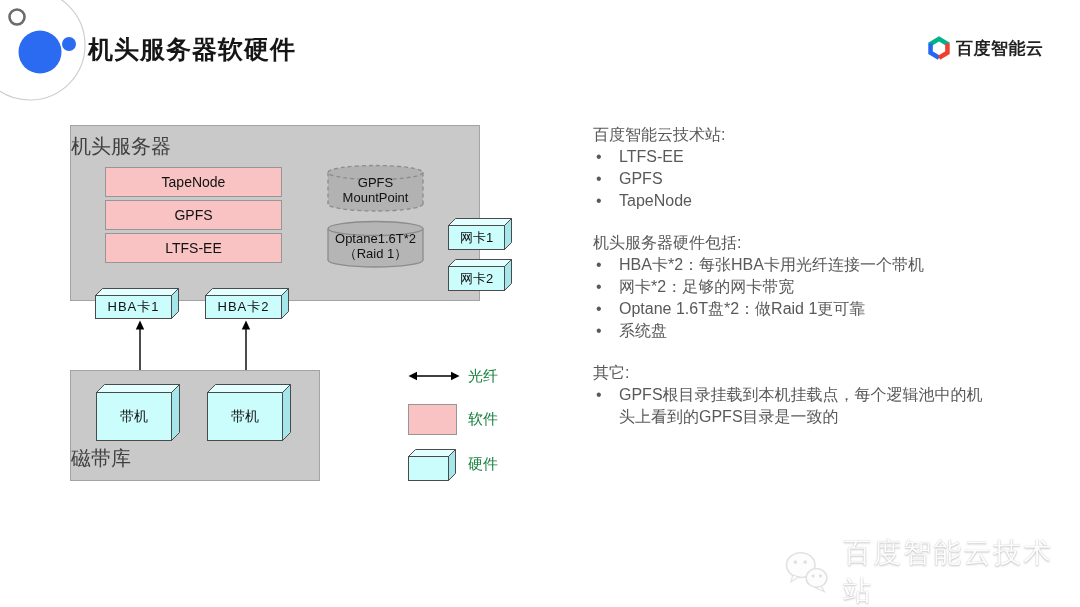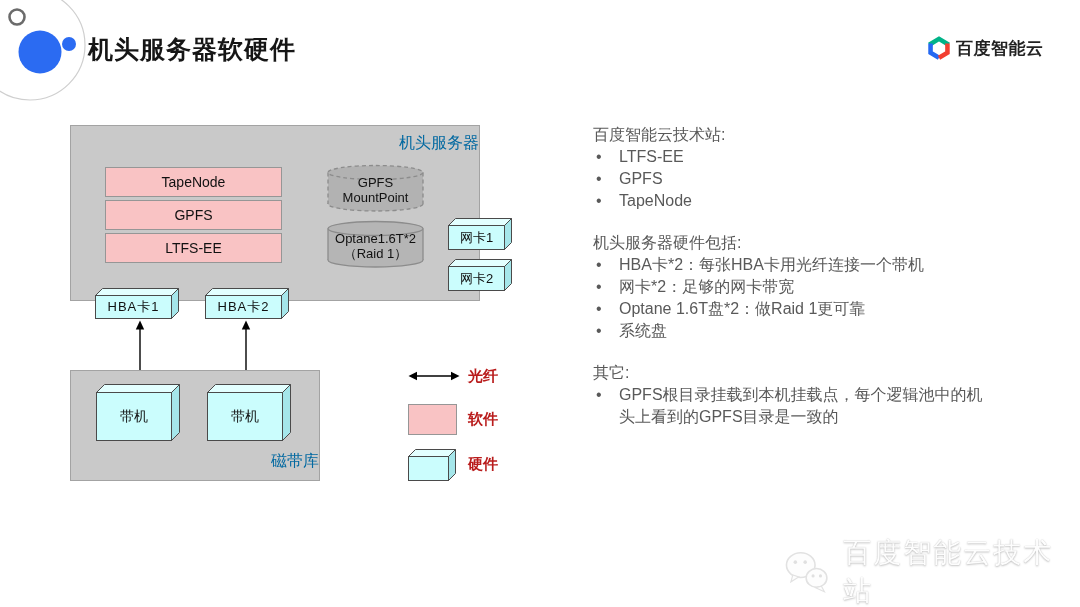--- a/index.html
+++ b/index.html
@@ -10,33 +10,33 @@
   }
   .abs { position:absolute; }
 
   
   .title { left:88px; top:33px; font-size:25px; font-weight:700; color:#161616; letter-spacing:1px; }
   .logo { left:926px; top:35px; display:flex; align-items:center; gap:4px;justify-content:center; }
   .logo-text { font-size:17px; font-weight:700; color:#222; letter-spacing:.5px; }
 
   
   .graybox { background:#c9c9c9; border:1px solid #a3a3a3; }
-  .boxlabel { position:absolute; width:100%; text-align:right; font-size:16px; color:#0369a1; }
+  .boxlabel { position:absolute; width:100%; text-align:left; font-size:20px; color:#404040; }
   .pinkbox {
     left:105px; width:177px; height:30px; background:#f9c3c4; border:1px solid #969696;
     display:flex; align-items:center; justify-content:center; font-size:14px; color:#111;
   }
   .cylwrap { width:97px; height:48px; }
   .cyl-label { position:absolute; left:0; top:9px; width:97px; height:33px;
     display:flex; flex-direction:column; align-items:center; justify-content:center;
     font-size:13px; line-height:15px; color:#111; }
   .b3d { }
   .b3d-label { position:absolute; display:flex; align-items:center; justify-content:center;
     font-size:13px; color:#111;border-radius:7px; }
-  .legend-label { font-size:15px; color:#b91c1c;font-weight:bold; }
+  .legend-label { font-size:15px; color:#15803d; }
 
   
   .rpanel { left:593px; top:124px; width:402px; font-size:16px; line-height:22px; color:#595959; }
   .sec + .sec { margin-top:20px; }
   .bullet { position:relative; padding-left:26px; }
   .bullet .dot { position:absolute; left:3px; top:0; }
 
   
   .watermark { left:783px; top:534px; display:flex; align-items:center; gap:13px; }
   .wm-text { font-size:28px; letter-spacing:2px; color:#fdfdfd;

